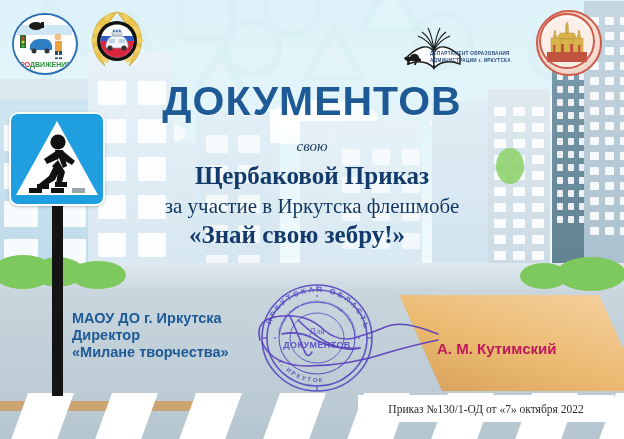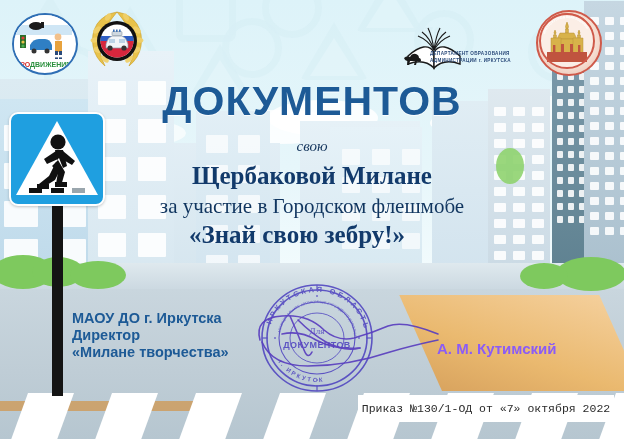--- a/index.html
+++ b/index.html
@@ -133,29 +133,29 @@
   }
 
   .director{
     position:absolute;left:72px;top:310px;
     font-family:"Liberation Sans",sans-serif;font-weight:bold;
     font-size:14.5px;line-height:17px;color:#1d5a96;white-space:nowrap;
   }
   .signer{
     position:absolute;left:437px;top:340px;
     font-family:"Liberation Sans",sans-serif;font-weight:bold;
-    font-size:15px;color:#8b5cf6;white-space:nowrap;
+    font-size:15px;color:#be185d;white-space:nowrap;
   }
 
   .orderbox{
     position:absolute;left:358px;top:395px;width:256px;height:27px;
     background:#ffffff;display:flex;align-items:center;justify-content:center;
   }
   .orderbox span{
-    font-family:Liberation Mono, monospace;font-size:11.5px;color:#2b2b2b;white-space:nowrap;
+    font-family:Liberation Serif, serif;font-size:11.5px;color:#2b2b2b;white-space:nowrap;
   }
 
   
   .stamp{position:absolute;left:258px;top:282px;width:118px;height:112px;opacity:.85;}
   .scrawl{position:absolute;left:246px;top:276px;width:210px;height:110px;}
 </style>
 </head>
 <body>
 
 <div id="cert">
@@ -550,22 +550,22 @@
       <circle cx="29" cy="29" r="27" fill="none" stroke="#cf5a4a" stroke-width="2"></circle>
       <path id="arcTop" d="M6 29 a23 23 0 0 1 46 0" fill="none"></path>
       <text font-family="Liberation Sans, sans-serif" font-size="3.2" fill="#ffffff" font-weight="bold">
         <textPath href="#arcTop" startOffset="10%">ИРКУТСК ГОРОД ОБРАЗОВАНИЯ</textPath>
       </text>
     </svg>
   </div>
 
   <div class="title">ДОКУМЕНТОВ</div>
   <div class="issued">свою</div>
-  <div class="recipient">Щербаковой Милане</div>
-  <div class="reason">за участие в Городском флешмобе</div>
+  <div class="recipient">Щербаковой Приказ</div>
+  <div class="reason">за участие в Иркутска флешмобе</div>
   <div class="event">«Знай свою зебру!»</div>
 
   <div class="director">
     <div>МАОУ ДО г. Иркутска</div>
     <div>Директор</div>
     <div>«Милане творчества»</div>
   </div>
 
   <div class="signer">А. М. Кутимский</div>
 

